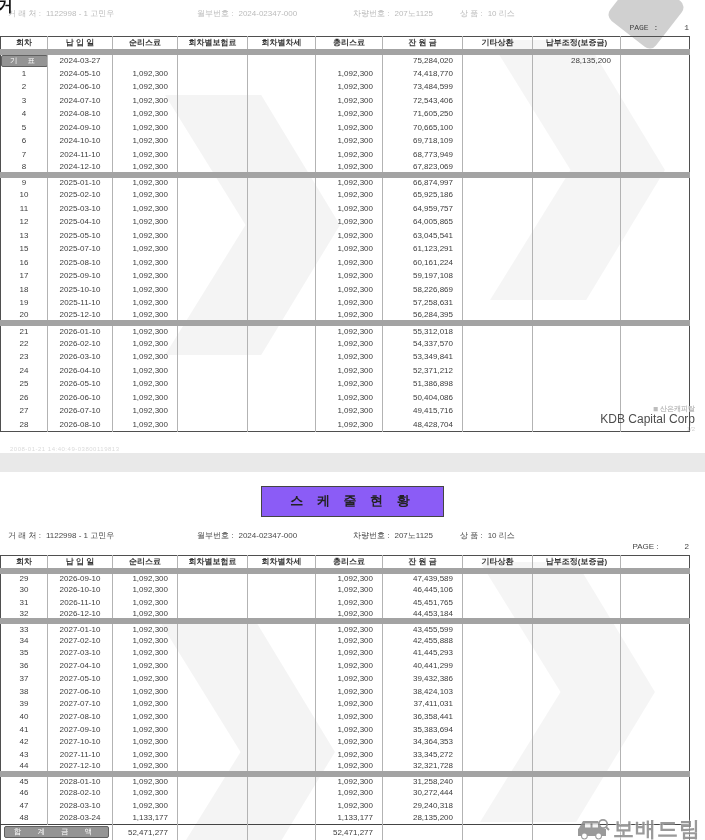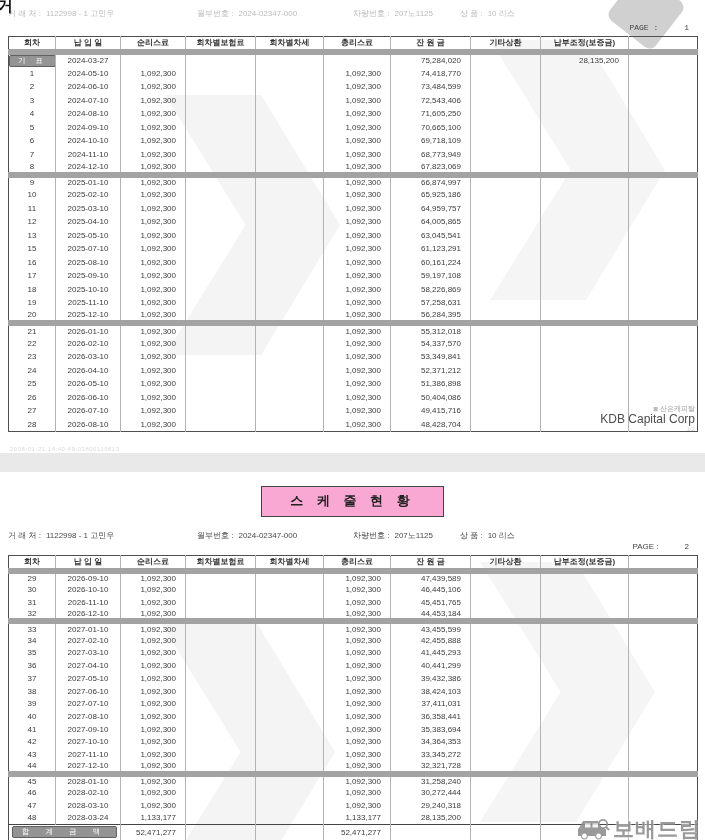--- a/index.html
+++ b/index.html
@@ -28,24 +28,24 @@
   .info-line { position:absolute; width:100%; font-size:8px; color:#4a4a4a; height:11px;padding-left:17px; }
   .info-line .seg { position:absolute; white-space:nowrap; }
   .seg .lbl { margin-right:5px; }
   .faint { opacity:.38; filter:blur(.3px); }
 
   .page-indicator { position:absolute; right:16px; font-size:8px; color:#444; }
   .page-indicator .num { margin-left:26px; }
 
   
   .title-wrap { position:absolute; width:100%; top:14px; text-align:center; }
-  .title-box { display:inline-block; border:1px solid #444; padding:5px 28px 6px; font-size:13px; font-weight:bold; letter-spacing:5px; color:#222; background:#f9a8d4; }
+  .title-box { display:inline-block; border:1px solid #444; padding:5px 28px 6px; font-size:13px; font-weight:bold; letter-spacing:5px; color:#222; background:#8b5cf6; }
 
   
-  table { border-collapse:collapse; table-layout:fixed; position:absolute; left:8px; width:689px;
+  table { border-collapse:collapse; table-layout:fixed; position:absolute; left:0; width:689px;
           border:1.4px solid #4f4f4f; background:transparent; }
   col.c0{width:47px} col.c1{width:65px} col.c2{width:65px} col.c3{width:70px} col.c4{width:68px}
   col.c5{width:67px} col.c6{width:80px} col.c7{width:70px} col.c8{width:88px} col.c9{width:69px}
   th, td { border-left:1px solid #b3b3b3; font-size:8px; white-space:nowrap; overflow:hidden; padding:0; }
   th:first-child, td:first-child { border-left:none; }
   thead th { height:15px; font-weight:bold; color:#333; border-bottom:1px solid #555; text-align:center; }
   tbody { border-top:6px solid #a3a3a3; }
   .p1 td { height:13.5px; }
   .p2 td { height:12.7px; }
   td.ctr { text-align:center; }

